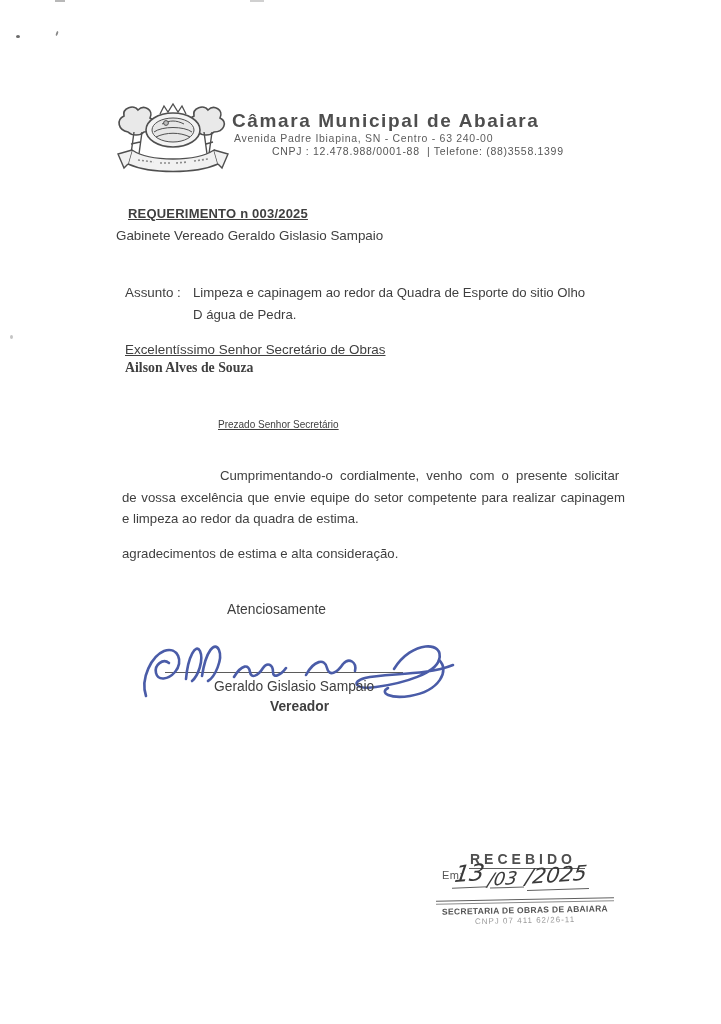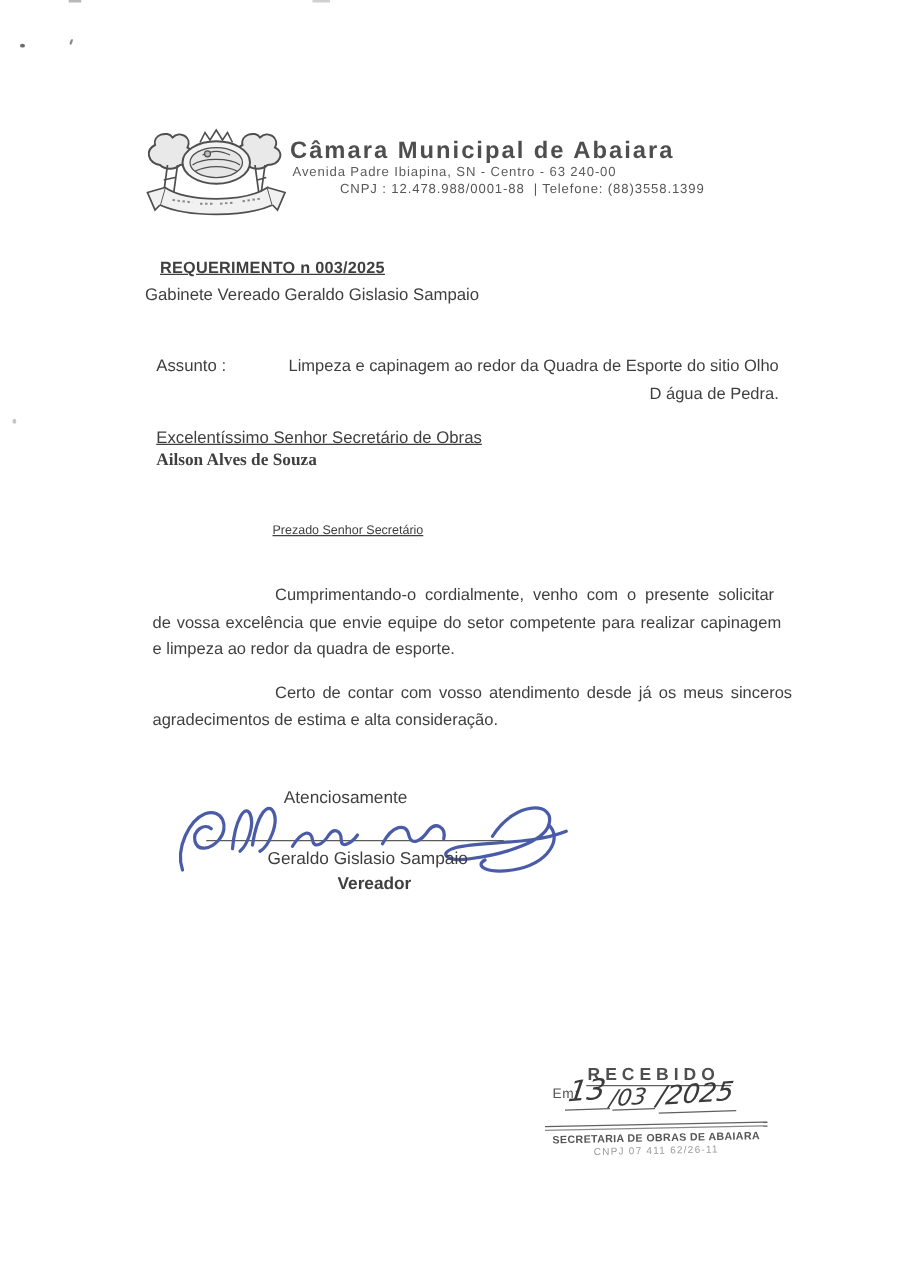--- a/index.html
+++ b/index.html
@@ -74,42 +74,41 @@
   </svg>
 
   <div class="abs org-name" style="left:232px;top:110px;">Câmara Municipal de Abaiara</div>
   <div class="abs org-addr" style="left:234px;top:132px;">Avenida Padre Ibiapina, SN - Centro - 63 240-00</div>
   <div class="abs org-cnpj pre" style="left:234px;top:145px;">CNPJ : 12.478.988/0001-88  | Telefone: (88)3558.1399</div>
 
   <div class="abs title" style="left:128px;top:194px;">REQUERIMENTO n 003/2025</div>
   <div class="abs body-line" style="left:116px;top:228px;">Gabinete Vereado Geraldo Gislasio Sampaio</div>
 
   <div class="abs body-line pre" style="left:125px;top:285px;">Assunto :</div>
-  <div class="abs" style="left:193px;top:285px;width:430px;text-align:right;">
+  <div class="abs" style="left:193px;top:285px;width:430px;">
     <div class="line nowrap">Limpeza e capinagem ao redor da Quadra de Esporte do sitio Olho</div>
     <div class="line nowrap">D água de Pedra.</div>
   </div>
 
   <div class="abs body-line" style="left:125px;top:342px;text-decoration:underline;">Excelentíssimo Senhor Secretário de Obras</div>
   <div class="abs body-line bold" style="left:125px;top:360px;font-size:13.8px;">Ailson Alves de Souza</div>
 
   <div class="abs body-line" style="left:218px;top:419px;font-size:10px;text-decoration:underline;">Prezado Senhor Secretário</div>
 
   <div class="abs" style="left:122px;top:468px;width:508px;">
     <div class="line nowrap ws" style="padding-left:98px;word-spacing:3.5px;">Cumprimentando-o cordialmente, venho com o presente solicitar</div>
     <div class="line nowrap" style="word-spacing:1px;">de vossa excelência que envie equipe do setor competente para realizar capinagem</div>
-    <div class="line nowrap">e limpeza ao redor da quadra de esporte.</div>
+    <div class="line nowrap">e limpeza ao redor da quadra de estima.</div>
   </div>
 
   <div class="abs" style="left:122px;top:546px;width:508px;">
-    <div class="line nowrap ws" style="padding-left:98px;">Certo de contar com vosso atendimento desde já os meus sinceros</div>
     <div class="line nowrap">agradecimentos de estima e alta consideração.</div>
   </div>
 
-  <div class="abs body-line" style="left:227px;top:602px;font-size:13.8px;margin-top:28px;">Atenciosamente</div>
+  <div class="abs body-line" style="left:227px;top:602px;font-size:13.8px;">Atenciosamente</div>
 
   <div class="abs sig-line" style="left:165px;top:672px;width:238px;"></div>
   <svg class="abs sig-svg" style="left:138px;top:638px;" width="335" height="66" viewBox="0 0 335 66">
     <g stroke="#4a5ca8" stroke-width="2.6" fill="none" stroke-linecap="round">
       <path d="M8,58 C 2,40 14,18 26,13 C 40,8 46,24 37,34 C 30,42 20,43 18,35 C 16,27 25,20 31,25"></path>
       <path d="M48,41 C 50,18 58,5 62,13 C 66,22 60,38 54,43"></path>
       <path d="M64,38 C 68,12 77,3 81,12 C 85,21 77,39 70,43"></path>
       <path d="M96,39 C 104,26 111,26 112,34 C 113,41 120,38 125,30 C 129,24 135,26 135,34 C 135,41 143,37 148,30"></path>
       <path d="M168,37 C 176,22 187,20 189,30 C 191,39 199,35 205,26 C 211,19 219,24 217,33"></path>
       <path d="M256,31 C 274,2 307,3 301,22 C 297,35 268,45 238,49 C 218,52 212,44 227,40 C 247,35 288,38 315,27"></path>

